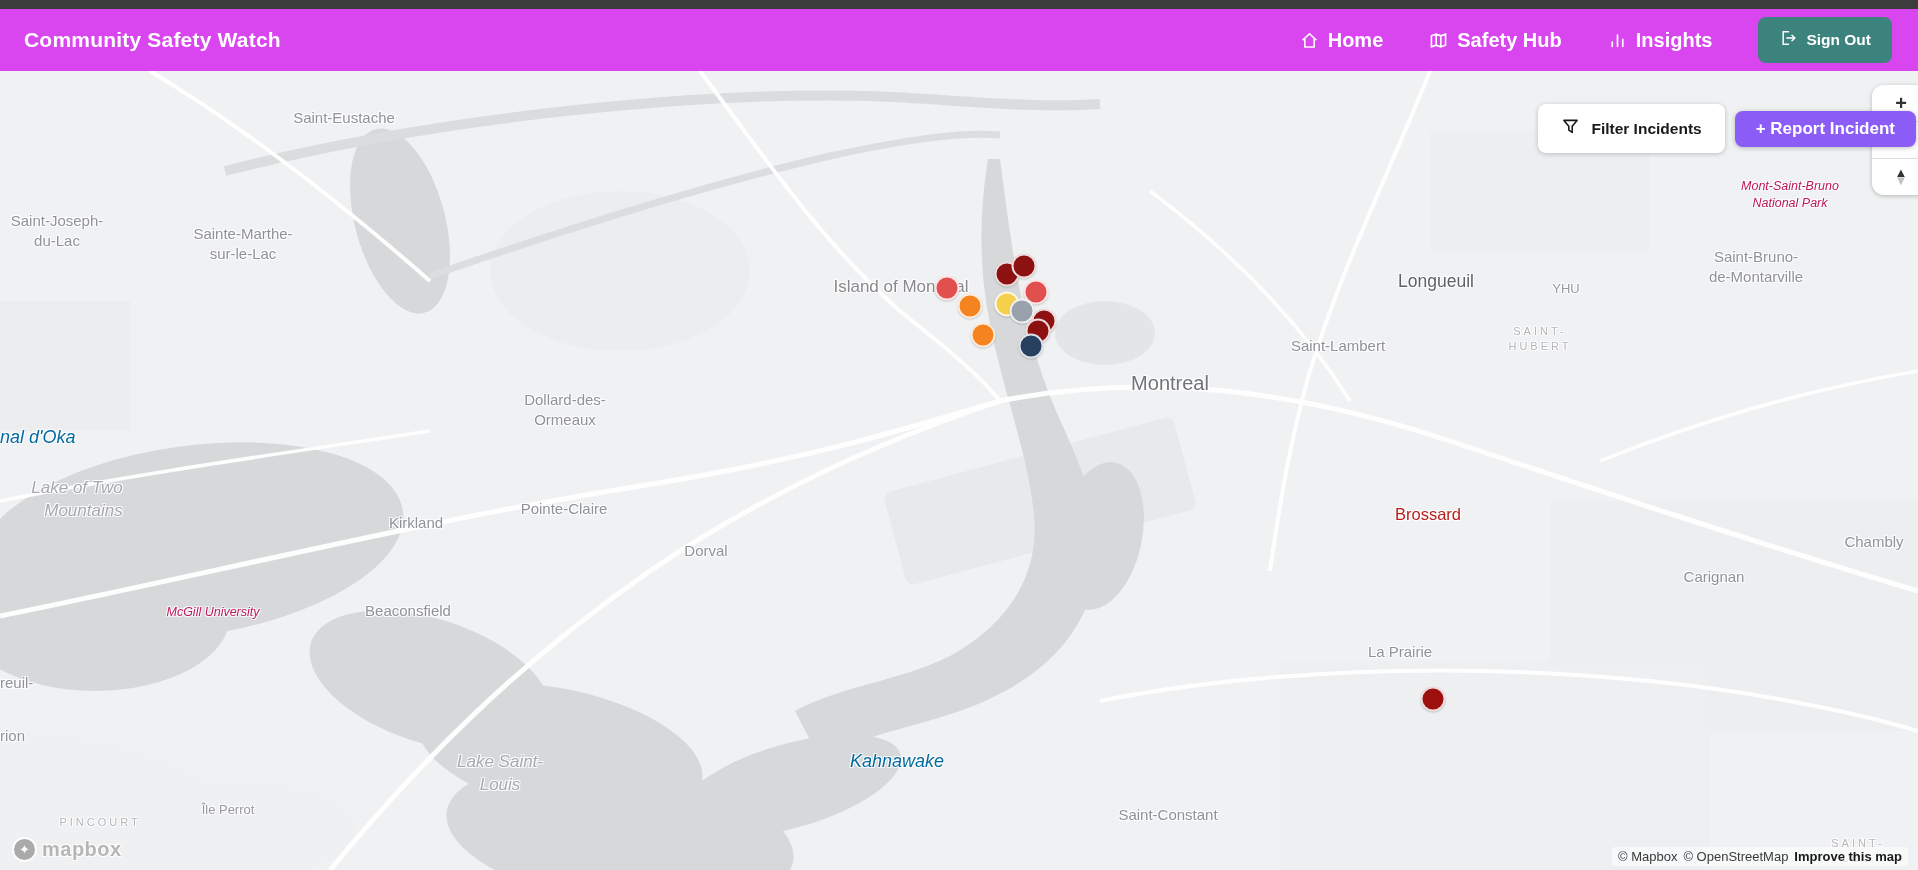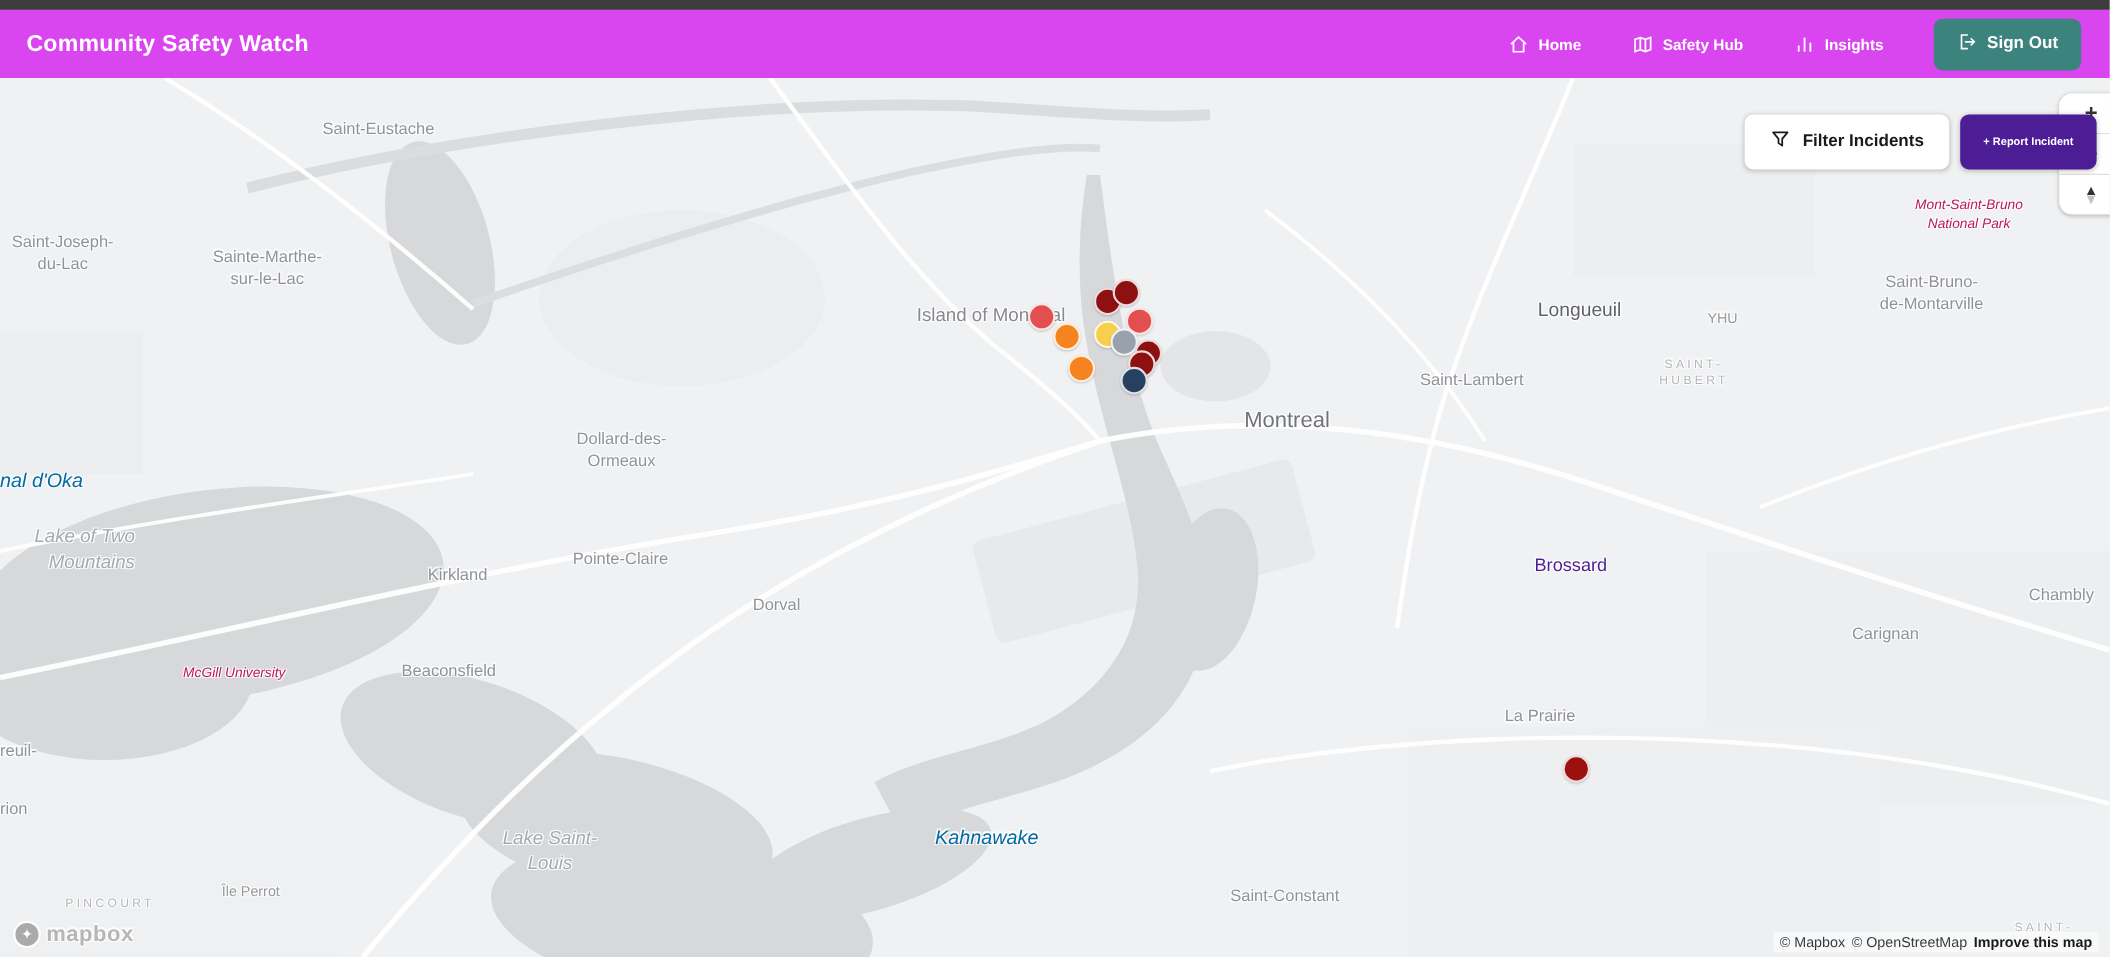--- a/index.html
+++ b/index.html
@@ -5,46 +5,46 @@
   * { margin:0; padding:0; box-sizing:border-box; }
   html,body { width:1918px; height:870px; overflow:hidden; font-family:"Liberation Sans", sans-serif; background:#f0f1f2; }
 
   
   .top-strip { height:9px; background:#3c3c3c; }
 
   
   .header { height:62px; background:#d946ef; display:flex; align-items:center; justify-content:space-between; padding:0 26px 0 24px; }
   .app-title { color:#fff; font-size:21px; font-weight:bold; letter-spacing:.2px; }
   .nav { display:flex; align-items:center; gap:46px; }
-  .nav-item { display:flex; align-items:center; gap:9px; color:#fff; font-size:14px; font-weight:600; cursor:pointer; text-decoration:none; }
+  .nav-item { display:flex; align-items:center; gap:9px; color:#fff; font-size:20px; font-weight:600; cursor:pointer; text-decoration:none; }
   .nav-item svg { display:block; }
   .signout-btn { display:flex; align-items:center; gap:9px; background:#3c837e; color:#fff; font-size:15.5px; font-weight:600; border:none; border-radius:8px; padding:12px 21px; cursor:pointer; }
 
   
   .map { position:relative; width:1918px; height:799px; background:#f0f1f2; overflow:hidden; }
   .map svg.basemap { position:absolute; left:0; top:0; z-index:1; }
 
   .map-label { position:absolute; z-index:2; transform:translate(-50%,-50%); color:#8f9296; font-size:15px; text-align:center; white-space:pre-line; line-height:1.35; pointer-events:none;
     text-shadow:-1px -1px 0 rgba(255,255,255,.85), 1px -1px 0 rgba(255,255,255,.85), -1px 1px 0 rgba(255,255,255,.85), 1px 1px 0 rgba(255,255,255,.85); }
   .map-label.anchor-left { transform:translate(0,-50%); text-align:left; }
   .map-label.town-sm { font-size:13px; color:#97999c; }
-  .map-label.town-lg { font-size:16.5px; color:#4c1d95; }
+  .map-label.town-lg { font-size:16.5px; color:#b91c1c; }
   .map-label.city { font-size:20px; color:#707377; }
   .map-label.city-md { font-size:17.5px; color:#5e6165; }
   .map-label.region { font-size:17px; color:#87898d; }
   .map-label.water { font-size:17px; font-style:italic; color:#a6a9ad; }
   .map-label.poi-italic { font-size:12.5px; font-style:italic; color:#be185d; }
   .map-label.poi-italic-lg { font-size:18px; font-style:italic; color:#0369a1; }
   .map-label.caps { font-size:11px; letter-spacing:3px; color:#b4b6b9; }
 
   .marker { position:absolute; z-index:4; width:25px; height:25px; border-radius:50%; transform:translate(-50%,-50%); border:2px solid rgba(255,255,255,.85); box-shadow:0 1px 2px rgba(0,0,0,.18); cursor:pointer; }
 
-  .map-toolbar { position:absolute; top:33px; right:12px; z-index:10; display:flex; gap:10px; }
+  .map-toolbar { position:absolute; top:33px; right:2px; z-index:10; display:flex; gap:10px;align-items:center; }
   .filter-btn { display:flex; align-items:center; gap:11px; background:#fff; color:#1a1a1a; font-size:15.5px; font-weight:600; border:none; border-radius:8px; padding:13px 23px; box-shadow:0 1px 5px rgba(0,0,0,.22); cursor:pointer; }
-  .report-btn { background:#4c1d95; color:#fff; font-size:10px; font-weight:600; border:none; border-radius:8px; padding:8px 21px; box-shadow:0 1px 5px rgba(0,0,0,.25); cursor:pointer; }
+  .report-btn { background:#8b5cf6; color:#fff; font-size:17px; font-weight:600; border:none; border-radius:8px; padding:8px 21px; box-shadow:0 1px 5px rgba(0,0,0,.25); cursor:pointer; }
 
   .nav-control { position:absolute; left:1872px; top:14px; width:58px; z-index:5; background:#fff; border-radius:12px; box-shadow:0 1px 4px rgba(0,0,0,.25); overflow:hidden; }
   .nav-control .ctl { height:36px; display:flex; align-items:center; justify-content:center; font-size:20px; font-weight:bold; color:#333; cursor:pointer; background:#fff; border:none; width:100%; }
   .nav-control .divider { height:1px; background:#ddd; }
   .nav-control .compass { height:36px; display:flex; flex-direction:column; align-items:center; justify-content:center; line-height:.62; cursor:pointer; }
   .nav-control .compass .up { color:#333; font-size:13px; }
   .nav-control .compass .down { color:#c2c2c2; font-size:13px; }
 
   .mapbox-logo { position:absolute; left:12px; bottom:8px; z-index:9; display:flex; align-items:center; gap:5px; opacity:.9; }
   .mapbox-logo .bubble { width:25px; height:25px; border-radius:50%; background:#a3a3a3; border:2px solid #fff; display:flex; align-items:center; justify-content:center; color:#fff; font-size:13px; }

